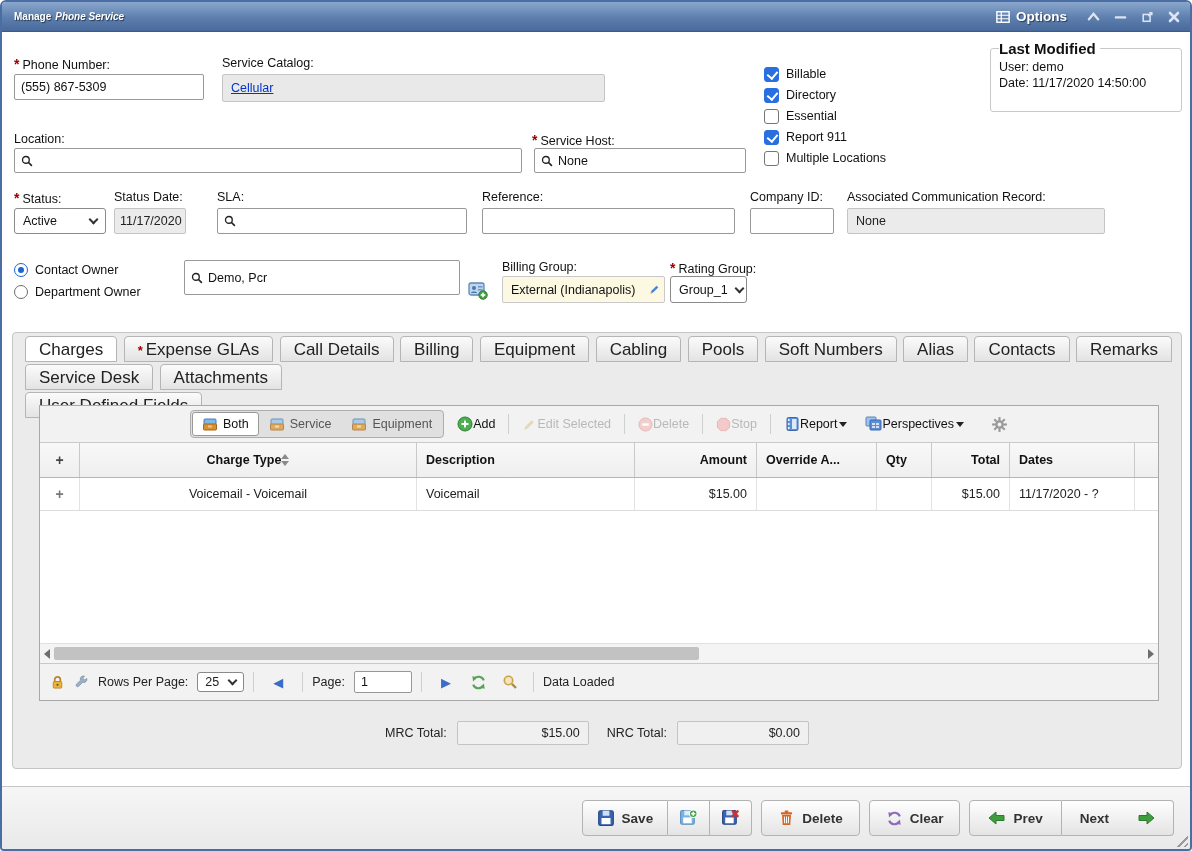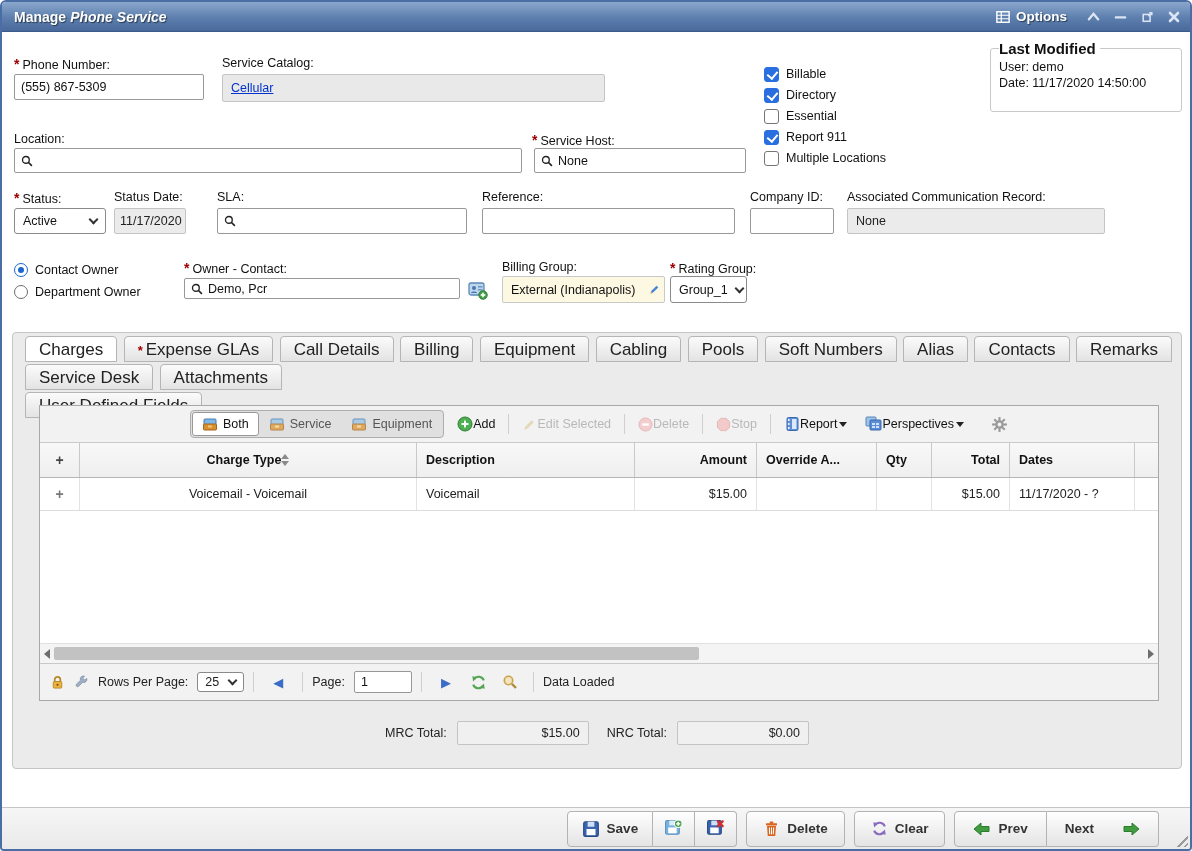--- a/index.html
+++ b/index.html
@@ -9,21 +9,21 @@
     border:2px solid #4a6da4; border-radius:6px 6px 4px 4px;
     background:#fff;
   }
   
   .titlebar {
     height:30px; display:flex; align-items:center; justify-content:space-between;
     padding:0 10px 0 12px;
     background:linear-gradient(#8aa6cc, #5d7fae 55%, #48699b);
     border-bottom:1px solid #3c5b8b;
   }
-  .title { color:#fff; font-size:14px; font-weight:bold; text-shadow:1px 1px 1px rgba(0,0,0,.55);text-align:center; }
+  .title { color:#fff; font-size:10px; font-weight:bold; text-shadow:1px 1px 1px rgba(0,0,0,.55);text-align:center; }
   .title em { font-style:italic; margin-left:4px; }
   .titlebar-right { display:flex; align-items:center; gap:14px; }
   .options-btn { display:flex; align-items:center; gap:6px; color:#fff; font-size:13.5px; font-weight:bold; text-shadow:1px 1px 1px rgba(0,0,0,.5); cursor:pointer; }
   .win-ctl { display:flex; align-items:center; gap:14px; margin-left:6px; }
   .win-ctl svg { display:block; cursor:pointer; }
 
   
   .form-area { position:relative; height:300px; background:#fff; font-size:12.5px; color:#111; }
   .fld { position:absolute; }
   .lbl { position:absolute; font-size:12.5px; color:#111; white-space:nowrap; }
@@ -130,23 +130,23 @@
   .pg-arrow.left::before { content:"◀"; }
   .pg-arrow.right::before { content:"▶"; }
   .mini-sel { display:flex; align-items:center; gap:10px; border:1px solid #8a8a8a; border-radius:3px; background:#fff; padding:2px 7px; cursor:pointer; }
   .pageinp { width:58px; height:22px; }
 
   .totals { position:absolute; left:0; top:388px; width:100%; display:flex; align-items:center; justify-content:center; gap:10px; font-size:12.5px; color:#222; }
   .tot-box { width:132px; height:24px; justify-content:flex-end; background:#f0f0f0; }
 
   
   .footerbar {
-    position:absolute; left:0; bottom:0; width:100%; height:42px;
+    position:absolute; left:0; bottom:0; width:100%; height:63px;
     background:linear-gradient(#f6f6f6,#e9e9e9); border-top:1px solid #c5c5c5;
-    display:flex; align-items:center; justify-content:flex-end; gap:9px; padding-right:31px;
+    display:flex; align-items:center; justify-content:flex-end; gap:9px; padding-right:16px;
   }
   .btn, .btn-seg {
     display:flex; align-items:center; justify-content:center; gap:7px; height:36px;
     background:linear-gradient(#fefefe,#e4e4e4); border:1px solid #b3b3b3;
     font-size:13.5px; color:#333; font-weight:bold; cursor:pointer;
   }
   .btn { border-radius:4px; padding:0 16px; }
   .btn-group { display:flex; }
   .btn-group .btn-seg { border-radius:0; border-left-width:0; padding:0 14px; }
   .btn-group .btn-seg:first-child { border-radius:4px 0 0 4px; border-left-width:1px; }
@@ -284,21 +284,21 @@
     <div class="rad-row" style="left:12px;top:230px">
         <span class="rdo on"></span>
         <span>Contact Owner</span>
       </div>
     <div class="rad-row" style="left:12px;top:252px">
         <span class="rdo"></span>
         <span>Department Owner</span>
       </div>
 
     <div class="lbl" style="left:182px;top:228px"><span class="req"></span><span>Owner - Contact:</span></div>
-    <div class="srch fld" style="left:182px;top:246px;width:276px;height:21px">
+    <div class="srch fld" style="left:182px;top:228px;width:276px;height:35px">
       <svg width="12" height="12" viewBox="0 0 16 16">
           <circle cx="6.5" cy="6.5" r="4.5" fill="none" stroke="#222" stroke-width="1.8"></circle>
           <line x1="10" y1="10" x2="14.5" y2="14.5" stroke="#222" stroke-width="2.2"></line>
         </svg>
       <input value="Demo, Pcr" style="">
     </div>
     <svg class="fld" style="left:466px;top:248px" width="20" height="20" viewBox="0 0 20 20">
         <rect x="1" y="3" width="15" height="12" rx="2" fill="#bcd6ee" stroke="#5b87b8" stroke-width="1.3"></rect>
         <circle cx="6" cy="8" r="2" fill="#4a78ab"></circle>
         <path d="M3 13 c0-2 6-2 6 0" fill="#4a78ab"></path>

